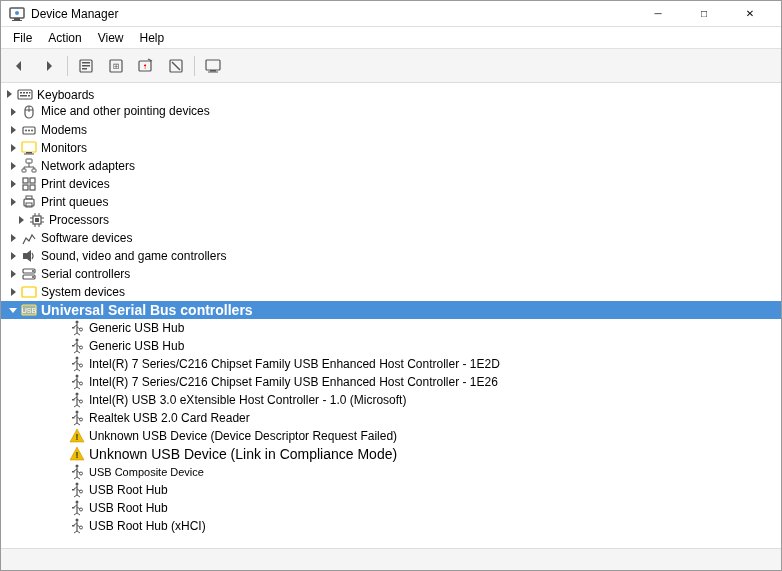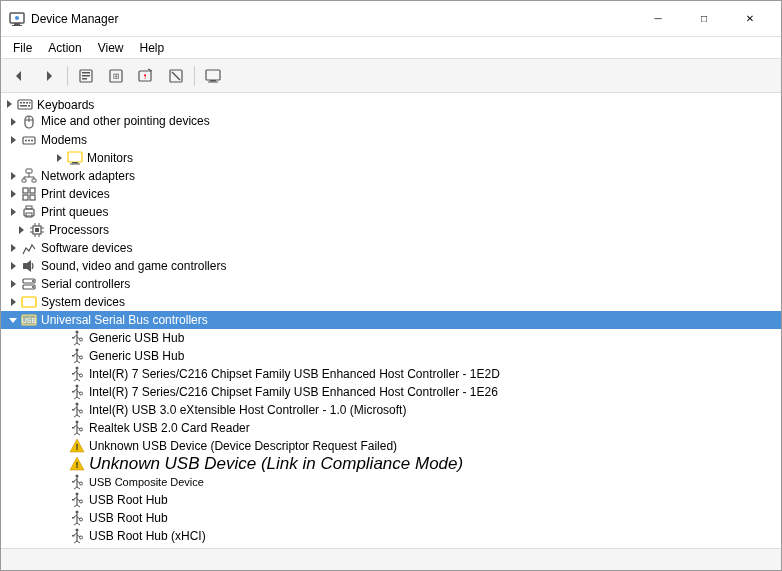--- a/index.html
+++ b/index.html
@@ -14,21 +14,21 @@
     .window {
       width: 782px;
       height: 571px;
       background: #fff;
       border: 1px solid #999;
       display: flex;
       flex-direction: column;
     }
     .title-bar {
       background: #fff;
-      height: 36px;
+      height: 26px;
       display: flex;
       align-items: center;
       padding: 4px 8px;
       border-bottom: 1px solid #e0e0e0;
       user-select: none;
     }
     .title-bar-icon {
       width: 16px;
       height: 16px;
       margin-right: 6px;
@@ -292,21 +292,21 @@
                 <rect x="2" y="5" width="12" height="7" rx="1" fill="none" stroke="#555" stroke-width="1.2"></rect>
                 <circle cx="5" cy="8.5" r="1" fill="#555"></circle>
                 <circle cx="8" cy="8.5" r="1" fill="#555"></circle>
                 <circle cx="11" cy="8.5" r="1" fill="#555"></circle>
               </svg>
             </span>
             <span style="font-size:12px;">Modems</span>
           </span>
         </div>
         <div class="tree-item">
-          <span style="padding-left:20px;display:inline-flex;align-items:center;margin-left:30px;">
+          <span style="padding-left:4px;display:inline-flex;align-items:center;">
             <span class="expand-icon" style="width:16px;height:16px;display:inline-flex;align-items:center;justify-content:center;">
               <svg width="8" height="8" viewBox="0 0 8 8">
                 <polygon points="2,0 7,4 2,8" fill="#555"></polygon>
               </svg>
             </span>
             <span class="item-icon">
               <svg width="16" height="16" viewBox="0 0 16 16">
                 <rect x="1" y="2" width="14" height="10" rx="1" fill="none" stroke="#ffcc00" stroke-width="1.2"></rect>
                 <rect x="5" y="12" width="6" height="1.5" fill="#555"></rect>
                 <rect x="3" y="13.5" width="10" height="1" fill="#555"></rect>
@@ -468,21 +468,21 @@
                 <polygon points="0,2 8,2 4,7" fill="#fff"></polygon>
               </svg>
             </span>
             <span class="item-icon">
               <svg width="16" height="16" viewBox="0 0 16 16">
                 <rect x="1" y="3" width="14" height="10" rx="1" fill="#ffe066" opacity="0.5"></rect>
                 <rect x="1" y="3" width="14" height="10" rx="1" fill="none" stroke="#ffe066" stroke-width="1.2"></rect>
                 <text x="8" y="11" font-size="7" text-anchor="middle" fill="#fff">USB</text>
               </svg>
             </span>
-            <span style="font-size:12px;">Universal Serial Bus controllers</span>
+            <span style="font-size:14px;font-weight:bold;">Universal Serial Bus controllers</span>
           </span>
         </div>
         <div class="tree-item">
           <span style="padding-left:52px;display:inline-flex;align-items:center;">
             <span style="width:16px;display:inline-block;"></span>
             <span class="item-icon">
               <svg width="16" height="16" viewBox="0 0 16 16">
                 <circle cx="8" cy="2" r="1.5" fill="#555"></circle>
                 <line x1="8" y1="3.5" x2="8" y2="13" stroke="#555" stroke-width="1.2"></line>
                 <line x1="5" y1="7" x2="8" y2="5" stroke="#555" stroke-width="1"></line>
@@ -600,21 +600,21 @@
         </div>
         <div class="tree-item">
           <span style="padding-left:52px;display:inline-flex;align-items:center;">
             <span style="width:16px;display:inline-block;"></span>
             <span class="item-icon">
               <svg width="16" height="16" viewBox="0 0 16 16">
                 <polygon points="8,1 15,14 1,14" fill="#f0c000" stroke="#c08000" stroke-width="0.5"></polygon>
                 <text x="8" y="12" font-size="9" text-anchor="middle" font-weight="bold" fill="#333">!</text>
               </svg>
             </span>
-            <span style="font-size:17px;font-style:italic;">Unknown USB Device (Link in Compliance Mode)</span>
+            <span style="font-size:14px;">Unknown USB Device (Link in Compliance Mode)</span>
           </span>
         </div>
         <div class="tree-item">
           <span style="padding-left:52px;display:inline-flex;align-items:center;">
             <span style="width:16px;display:inline-block;"></span>
             <span class="item-icon">
               <svg width="16" height="16" viewBox="0 0 16 16">
                 <circle cx="8" cy="2" r="1.5" fill="#555"></circle>
                 <line x1="8" y1="3.5" x2="8" y2="13" stroke="#555" stroke-width="1.2"></line>
                 <line x1="5" y1="7" x2="8" y2="5" stroke="#555" stroke-width="1"></line>

